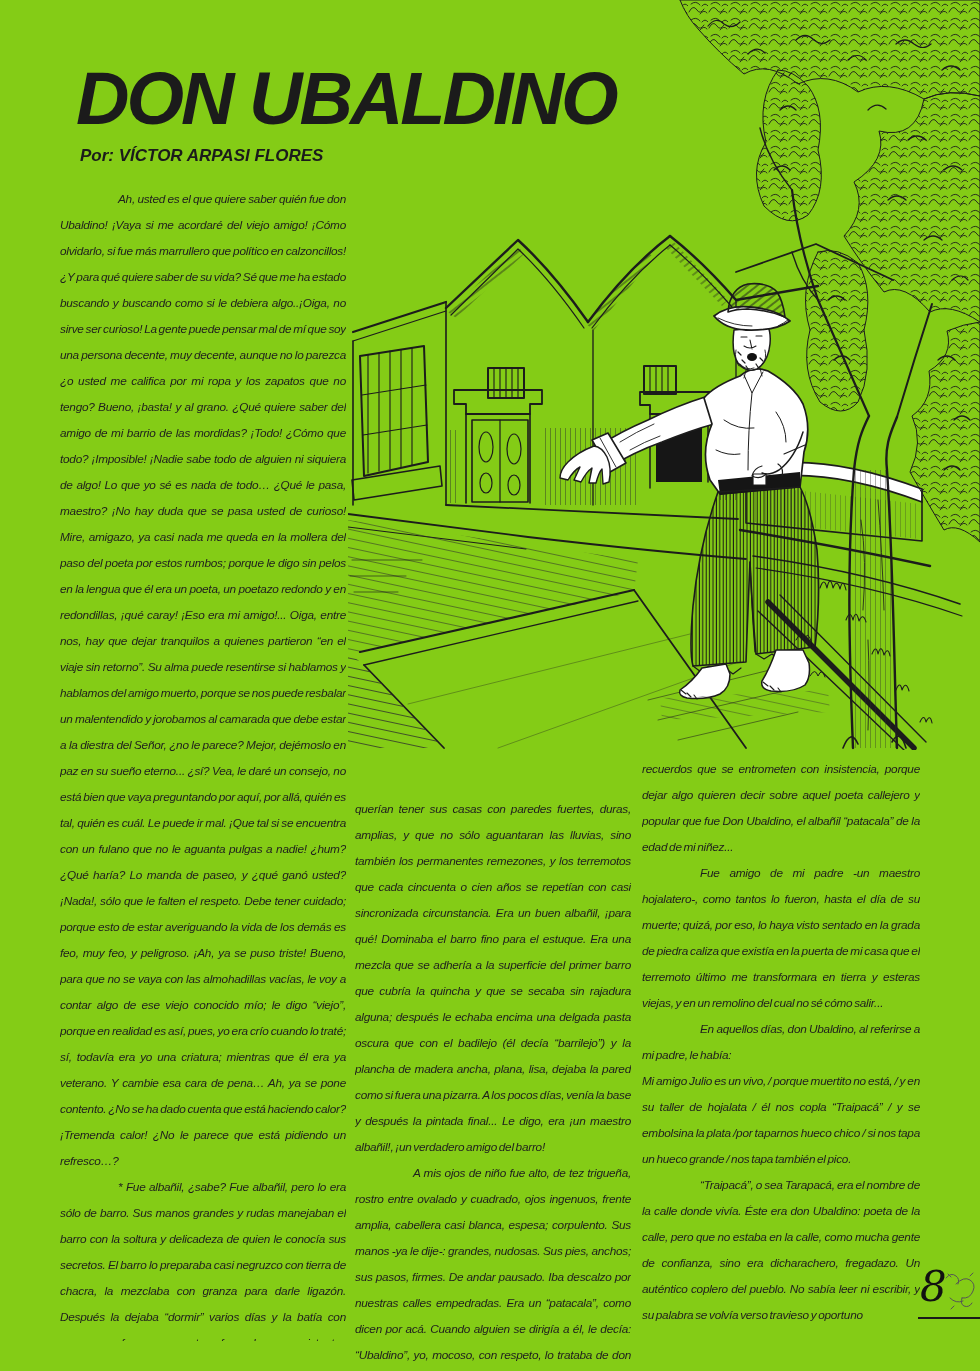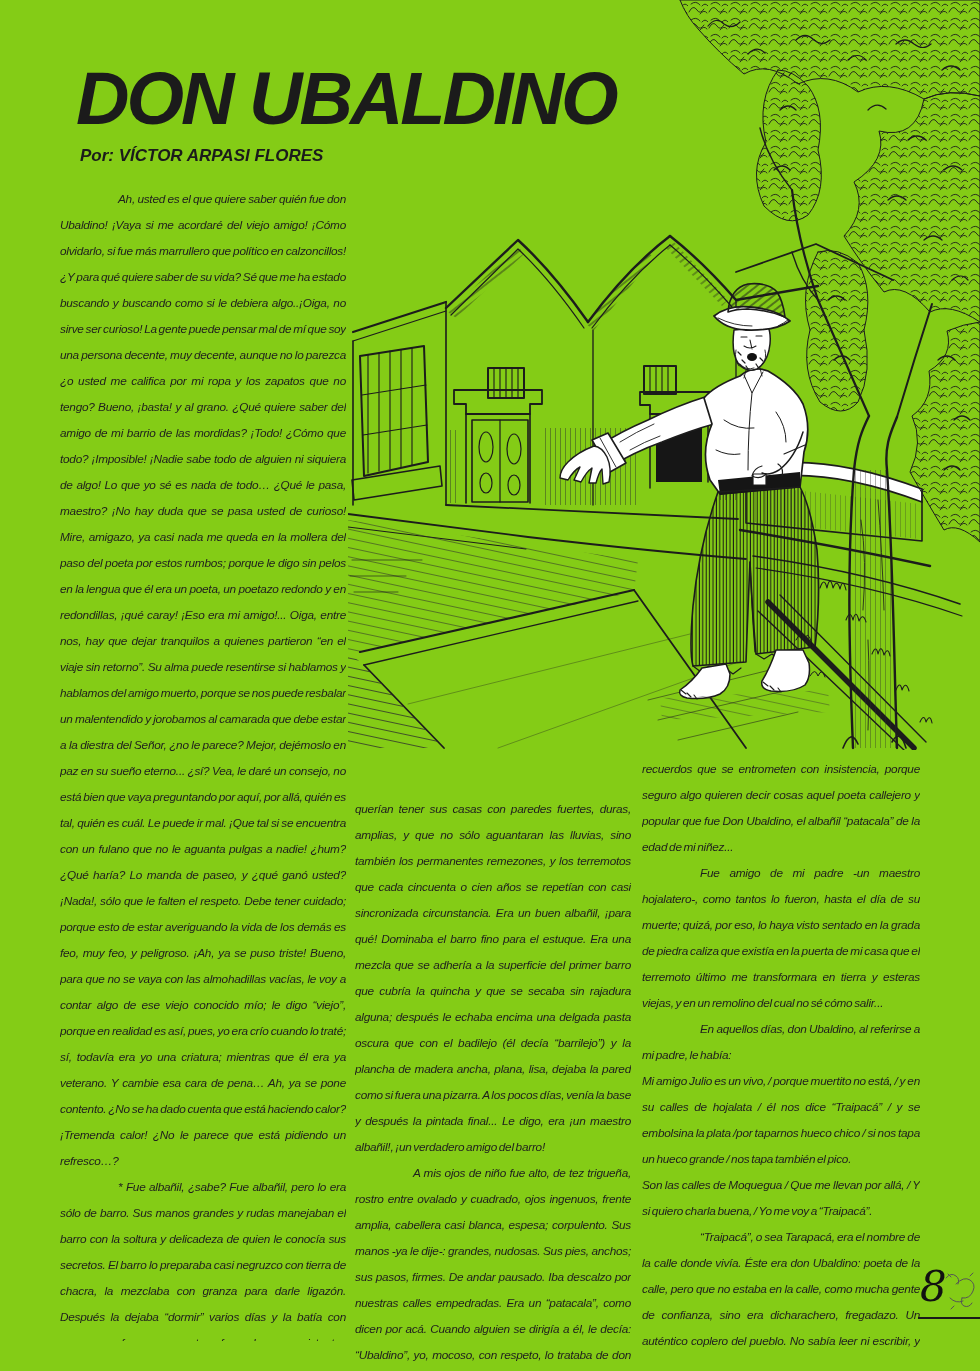--- a/index.html
+++ b/index.html
@@ -200,25 +200,24 @@
     <p class="ind">Ah, usted es el que quiere saber quién fue don Ubaldino! ¡Vaya si me acordaré del viejo amigo! ¡Cómo olvidarlo, si fue más marrullero que político en calzoncillos! ¿Y para qué quiere saber de su vida? Sé que me ha estado buscando y buscando como si le debiera algo..¡Oiga, no sirve ser curioso! La gente puede pensar mal de mí que soy una persona decente, muy decente, aunque no lo parezca ¿o usted me califica por mi ropa y los zapatos que no tengo? Bueno, ¡basta! y al grano. ¿Qué quiere saber del amigo de mi barrio de las mordidas? ¡Todo! ¿Cómo que todo? ¡Imposible! ¡Nadie sabe todo de alguien ni siquiera de algo! Lo que yo sé es nada de todo… ¿Qué le pasa, maestro? ¡No hay duda que se pasa usted de curioso! Mire, amigazo, ya casi nada me queda en la mollera del paso del poeta por estos rumbos; porque le digo sin pelos en la lengua que él era un poeta, un poetazo redondo y en redondillas, ¡qué caray! ¡Eso era mi amigo!... Oiga, entre nos, hay que dejar tranquilos a quienes partieron “en el viaje sin retorno”. Su alma puede resentirse si hablamos y hablamos del amigo muerto, porque se nos puede resbalar un malentendido y jorobamos al camarada que debe estar a la diestra del Señor, ¿no le parece? Mejor, dejémoslo en paz en su sueño eterno... ¿sí? Vea, le daré un consejo, no está bien que vaya preguntando por aquí, por allá, quién es tal, quién es cuál. Le puede ir mal. ¡Que tal si se encuentra con un fulano que no le aguanta pulgas a nadie! ¿hum? ¿Qué haría? Lo manda de paseo, y ¿qué ganó usted? ¡Nada!, sólo que le falten el respeto. Debe tener cuidado; porque esto de estar averiguando la vida de los demás es feo, muy feo, y peligroso. ¡Ah, ya se puso triste! Bueno, para que no se vaya con las almohadillas vacías, le voy a contar algo de ese viejo conocido mío; le digo “viejo”, porque en realidad es así, pues, yo era crío cuando lo traté; sí, todavía era yo una criatura; mientras que él era ya veterano. Y cambie esa cara de pena… Ah, ya se pone contento. ¿No se ha dado cuenta que está haciendo calor? ¡Tremenda calor! ¿No le parece que está pidiendo un refresco…?</p>
     <p class="ind">* Fue albañil, ¿sabe? Fue albañil, pero lo era sólo de barro. Sus manos grandes y rudas manejaban el barro con la soltura y delicadeza de quien le conocía sus secretos. El barro lo preparaba casi negruzco con tierra de chacra, la mezclaba con granza para darle ligazón. Después la dejaba “dormir” varios días y la batía con esmero y fuerza, para transformarla en resistentes adobes, que cuando quedaban secos no había lluvia, por torrencial que fuera, que deshiciera o remojara. Antes llovía mucho por acá, ¿sabía que hasta los cerros que usted ve por allá estaban verdes? ¡Verdes de tanta hierba que crecía! Bueno, él sabía cómo darle dureza al barro. Era matrero para esas cosas, seguramente, por su vieja experiencia de lidiar año tras año con la tierra, el agua y la granza; acuciado tal vez por la exigencia de beber unos tragos de aguardiente, o quizá por los pobladores, que</p>
   </div>
 
   <div class="col col2">
     <p>querían tener sus casas con paredes fuertes, duras, amplias, y que no sólo aguantaran las lluvias, sino también los permanentes remezones, y los terremotos que cada cincuenta o cien años se repetían con casi sincronizada circunstancia. Era un buen albañil, ¡para qué! Dominaba el barro fino para el estuque. Era una mezcla que se adhería a la superficie del primer barro que cubría la quincha y que se secaba sin rajadura alguna; después le echaba encima una delgada pasta oscura que con el badilejo (él decía “barrilejo”) y la plancha de madera ancha, plana, lisa, dejaba la pared como si fuera una pizarra. A los pocos días, venía la base y después la pintada final... Le digo, era ¡un maestro albañil!, ¡un verdadero amigo del barro!</p>
     <p class="ind">A mis ojos de niño fue alto, de tez trigueña, rostro entre ovalado y cuadrado, ojos ingenuos, frente amplia, cabellera casi blanca, espesa; corpulento. Sus manos -ya le dije-: grandes, nudosas. Sus pies, anchos; sus pasos, firmes. De andar pausado. Iba descalzo por nuestras calles empedradas. Era un “patacala”, como dicen por acá. Cuando alguien se dirigía a él, le decía: “Ubaldino”, yo, mocoso, con respeto, lo trataba de don Ubaldino, y así lo sigo tratando, ahora que el recuerdo me lo trae de aquel tiempo que creía perdido; por supuesto con muchas lagunas, donde nada encontramos más que el olvido a veces nadando indiferente entre sus olas, pero que al menos me defiendo con algunos</p>
   </div>
 
   <div class="col col3">
-    <p>recuerdos que se entrometen con insistencia, porque seguro algo quieren decir cosas aquel poeta callejero y popular que fue Don Ubaldino, el albañil “patacala” de la edad de mi niñez...</p>
+    <p>recuerdos que se entrometen con insistencia, porque dejar algo quieren decir sobre aquel poeta callejero y popular que fue Don Ubaldino, el albañil “patacala” de la edad de mi niñez...</p>
     <p class="ind">Fue amigo de mi padre -un maestro hojalatero-, como tantos lo fueron, hasta el día de su muerte; quizá, por eso, lo haya visto sentado en la grada de piedra caliza que existía en la puerta de mi casa que el terremoto último me transformara en tierra y esteras viejas, y en un remolino del cual no sé cómo salir...</p>
     <p class="ind">En aquellos días, don Ubaldino, al referirse a mi padre, le había:</p>
-    <p>Mi amigo Julio es un vivo, / porque muertito no está, / y en su calles de hojalata / él nos dice “Traipacá” / y se embolsina la plata /por taparnos hueco chico / si nos tapa un hueco grande / nos tapa también el pico.</p>
-    <p>Son las calles de Moquegua / Que me llevan por allá, / Y si quiero charla buena, / Yo me voy a “Traipacá”.</p>
+    <p>Mi amigo Julio es un vivo, / porque muertito no está, / y en su taller de hojalata / él nos copla “Traipacá” / y se embolsina la plata /por taparnos hueco chico / si nos tapa un hueco grande / nos tapa también el pico.</p>
     <p class="ind">“Traipacá”, o sea Tarapacá, era el nombre de la calle donde vivía. Éste era don Ubaldino: poeta de la calle, pero que no estaba en la calle, como mucha gente de confianza, sino era dicharachero, fregadazo. Un auténtico coplero del pueblo. No sabía leer ni escribir, y su palabra se volvía verso travieso y oportuno</p>
   </div>
 
   <div class="pagenum">8</div>
   <svg class="doodle" viewBox="0 0 36 44" fill="none" stroke="#555" stroke-width="1" stroke-linecap="round">
     <path d="M4,10 q5,-6 10,-2 q4,3 2,8 M14,16 q8,-8 14,-4 q6,4 3,11 q-3,8 -11,7 M8,30 q6,6 13,3 M20,30 q-2,6 2,8 q5,2 8,-3"></path>
     <path d="M6,6 l3,3 M28,8 l3,-3 M12,38 l-3,3"></path>
   </svg>
   <div class="rule"></div>
 

